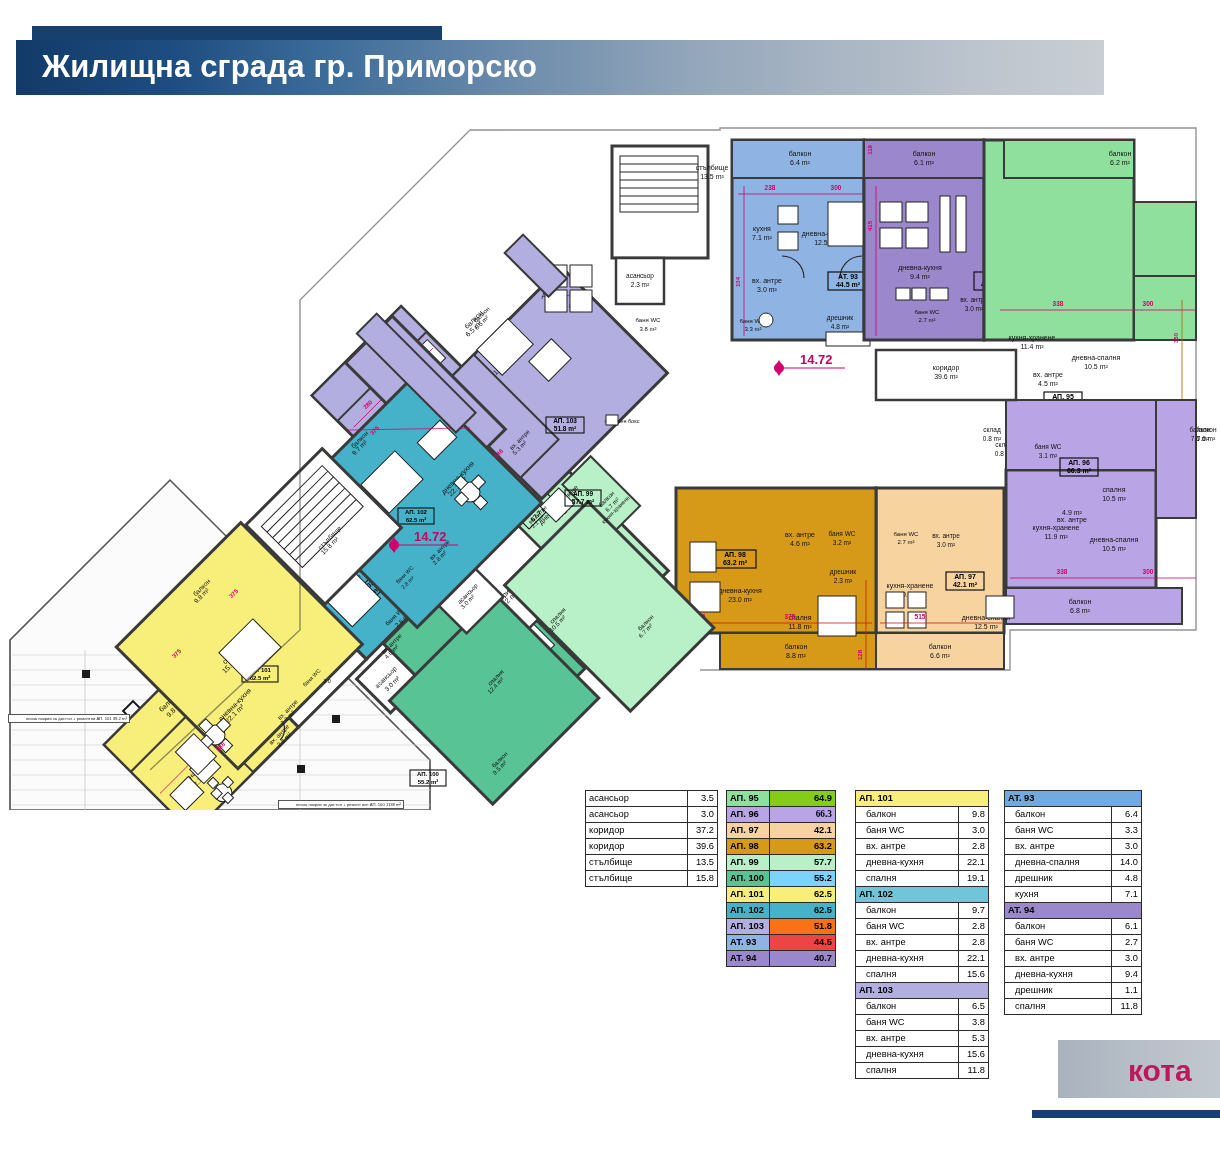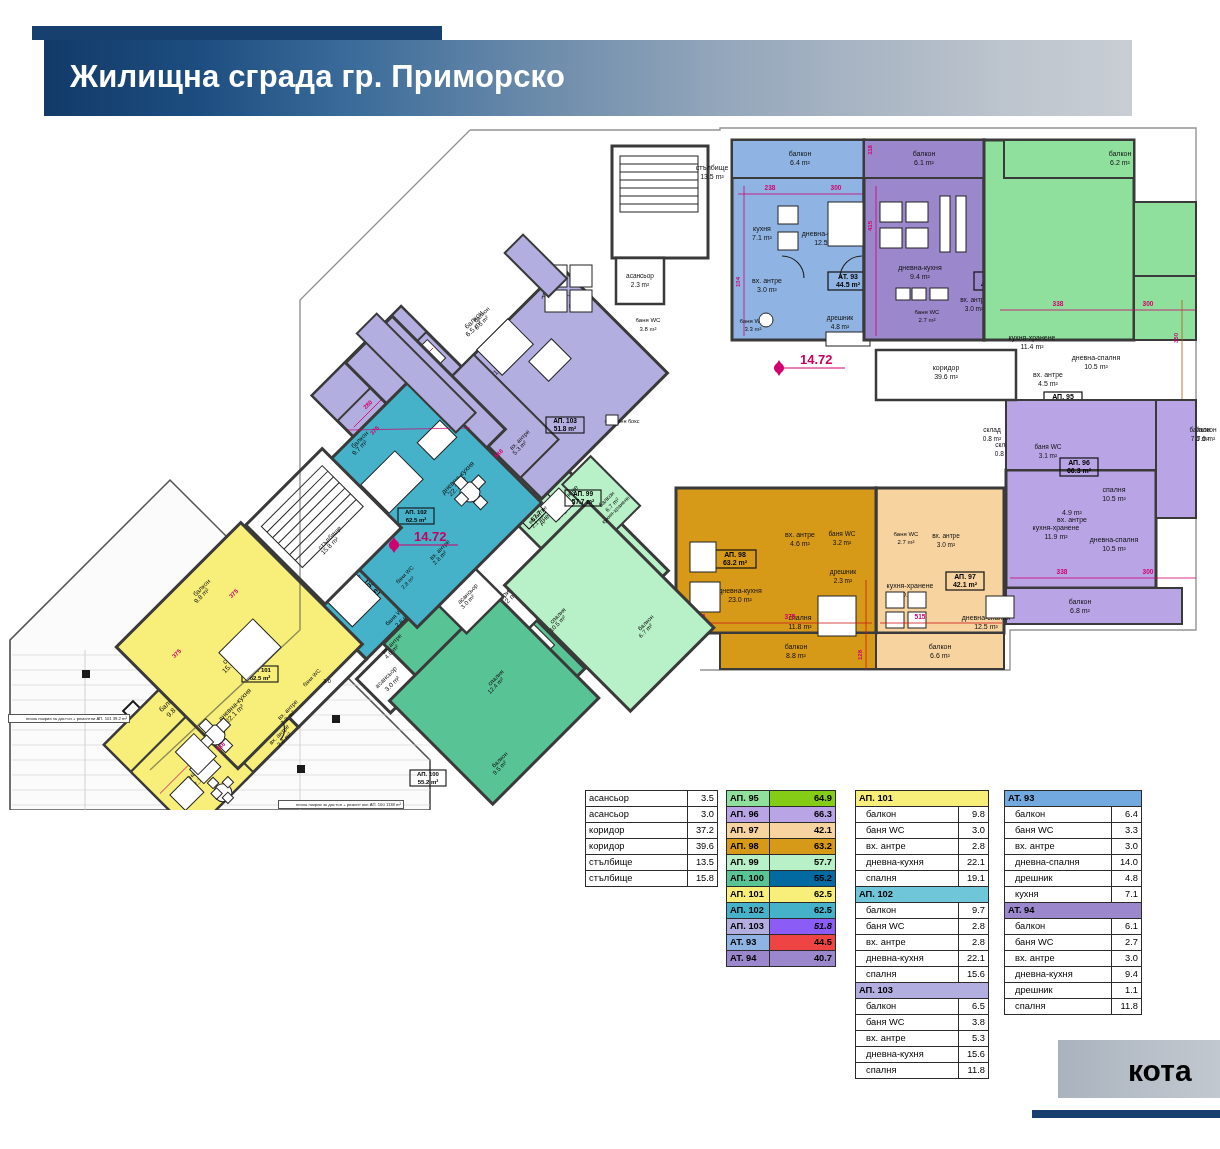--- a/index.html
+++ b/index.html
@@ -12,22 +12,22 @@
   }
   #page {
     position: relative;
     width: 1220px; height: 1149px;
     background: #ffffff;
   }
 
   
   #header-banner {
     position: absolute;
-    left: 44px; top: 40px;
-    width: 1088px; height: 76px;
+    left: 16px; top: 40px;
+    width: 1088px; height: 55px;
     background: linear-gradient(to right,
         #123a68 0%, #1d4d80 14%, #3a6b99 28%,
         #6d8cab 46%, #93a6bb 62%, #aab6c4 76%,
         #bcc4cd 88%, #c9ced4 100%);
   }
   #header-title {
     position: absolute;
     left: 26px; top: 50%;
     transform: translateY(-52%);
     color: #ffffff;
@@ -47,21 +47,21 @@
   #footer-banner {
     position: absolute;
     left: 1058px; top: 1040px;
     width: 162px; height: 58px;
     background: linear-gradient(to right,
         #a9b2bd 0%, #b4bcc6 40%, #c2c8cf 100%);
   }
   #footer-title {
     position: absolute;
     left: 1128px; top: 1054px;
-    color: #000000;
+    color: #be185d;
     font-size: 30px;
     font-weight: bold;
     white-space: nowrap;
   }
   #footer-rule {
     position: absolute;
     left: 1032px; top: 1110px;
     width: 188px; height: 8px;
     background: #17406e;
   }
@@ -839,49 +839,49 @@
   </table>
 
   <table class="legend-table" id="tbl-apts">
     <tbody id="tb-apts">
         <tr>
           <td class="lt-name" style="background: rgb(142, 224, 156);">АП. 95</td>
           <td class="lt-val" style="background: #84cc16;">64.9</td>
         </tr>
         <tr>
           <td class="lt-name" style="background: rgb(185, 165, 230);">АП. 96</td>
-          <td class="lt-val" style="background: rgb(185, 165, 230);">66.3</td>
+          <td class="lt-val" style="background: rgb(185, 165, 230); font-family: Liberation Serif, serif;">66.3</td>
         </tr>
         <tr>
           <td class="lt-name" style="background: rgb(247, 211, 160);">АП. 97</td>
           <td class="lt-val" style="background: rgb(247, 211, 160);">42.1</td>
         </tr>
         <tr>
           <td class="lt-name" style="background: rgb(215, 154, 24);">АП. 98</td>
           <td class="lt-val" style="background: rgb(215, 154, 24); text-align: right;">63.2</td>
         </tr>
         <tr>
           <td class="lt-name" style="background: rgb(184, 240, 200);">АП. 99</td>
           <td class="lt-val" style="background: rgb(184, 240, 200);">57.7</td>
         </tr>
         <tr>
           <td class="lt-name" style="background: rgb(88, 195, 148);">АП. 100</td>
-          <td class="lt-val" style="background: #0369a1;">55.2</td>
+          <td class="lt-val" style="background: #7dd3fc;">55.2</td>
         </tr>
         <tr>
           <td class="lt-name" style="background: rgb(248, 239, 122);">АП. 101</td>
           <td class="lt-val" style="background: rgb(248, 239, 122);">62.5</td>
         </tr>
         <tr>
           <td class="lt-name" style="background: rgb(69, 178, 201);">АП. 102</td>
           <td class="lt-val" style="background: rgb(69, 178, 201);">62.5</td>
         </tr>
         <tr>
           <td class="lt-name" style="background: rgb(179, 174, 224);">АП. 103</td>
-          <td class="lt-val" style="background: #8b5cf6; font-style: italic;">51.8</td>
+          <td class="lt-val" style="background: #f97316;">51.8</td>
         </tr>
         <tr>
           <td class="lt-name" style="background: rgb(143, 180, 227);">АТ. 93</td>
           <td class="lt-val" style="background: #ef4444;">44.5</td>
         </tr>
         <tr>
           <td class="lt-name" style="background: rgb(155, 135, 204);">АТ. 94</td>
           <td class="lt-val" style="background: rgb(155, 135, 204);">40.7</td>
         </tr>
       </tbody>

